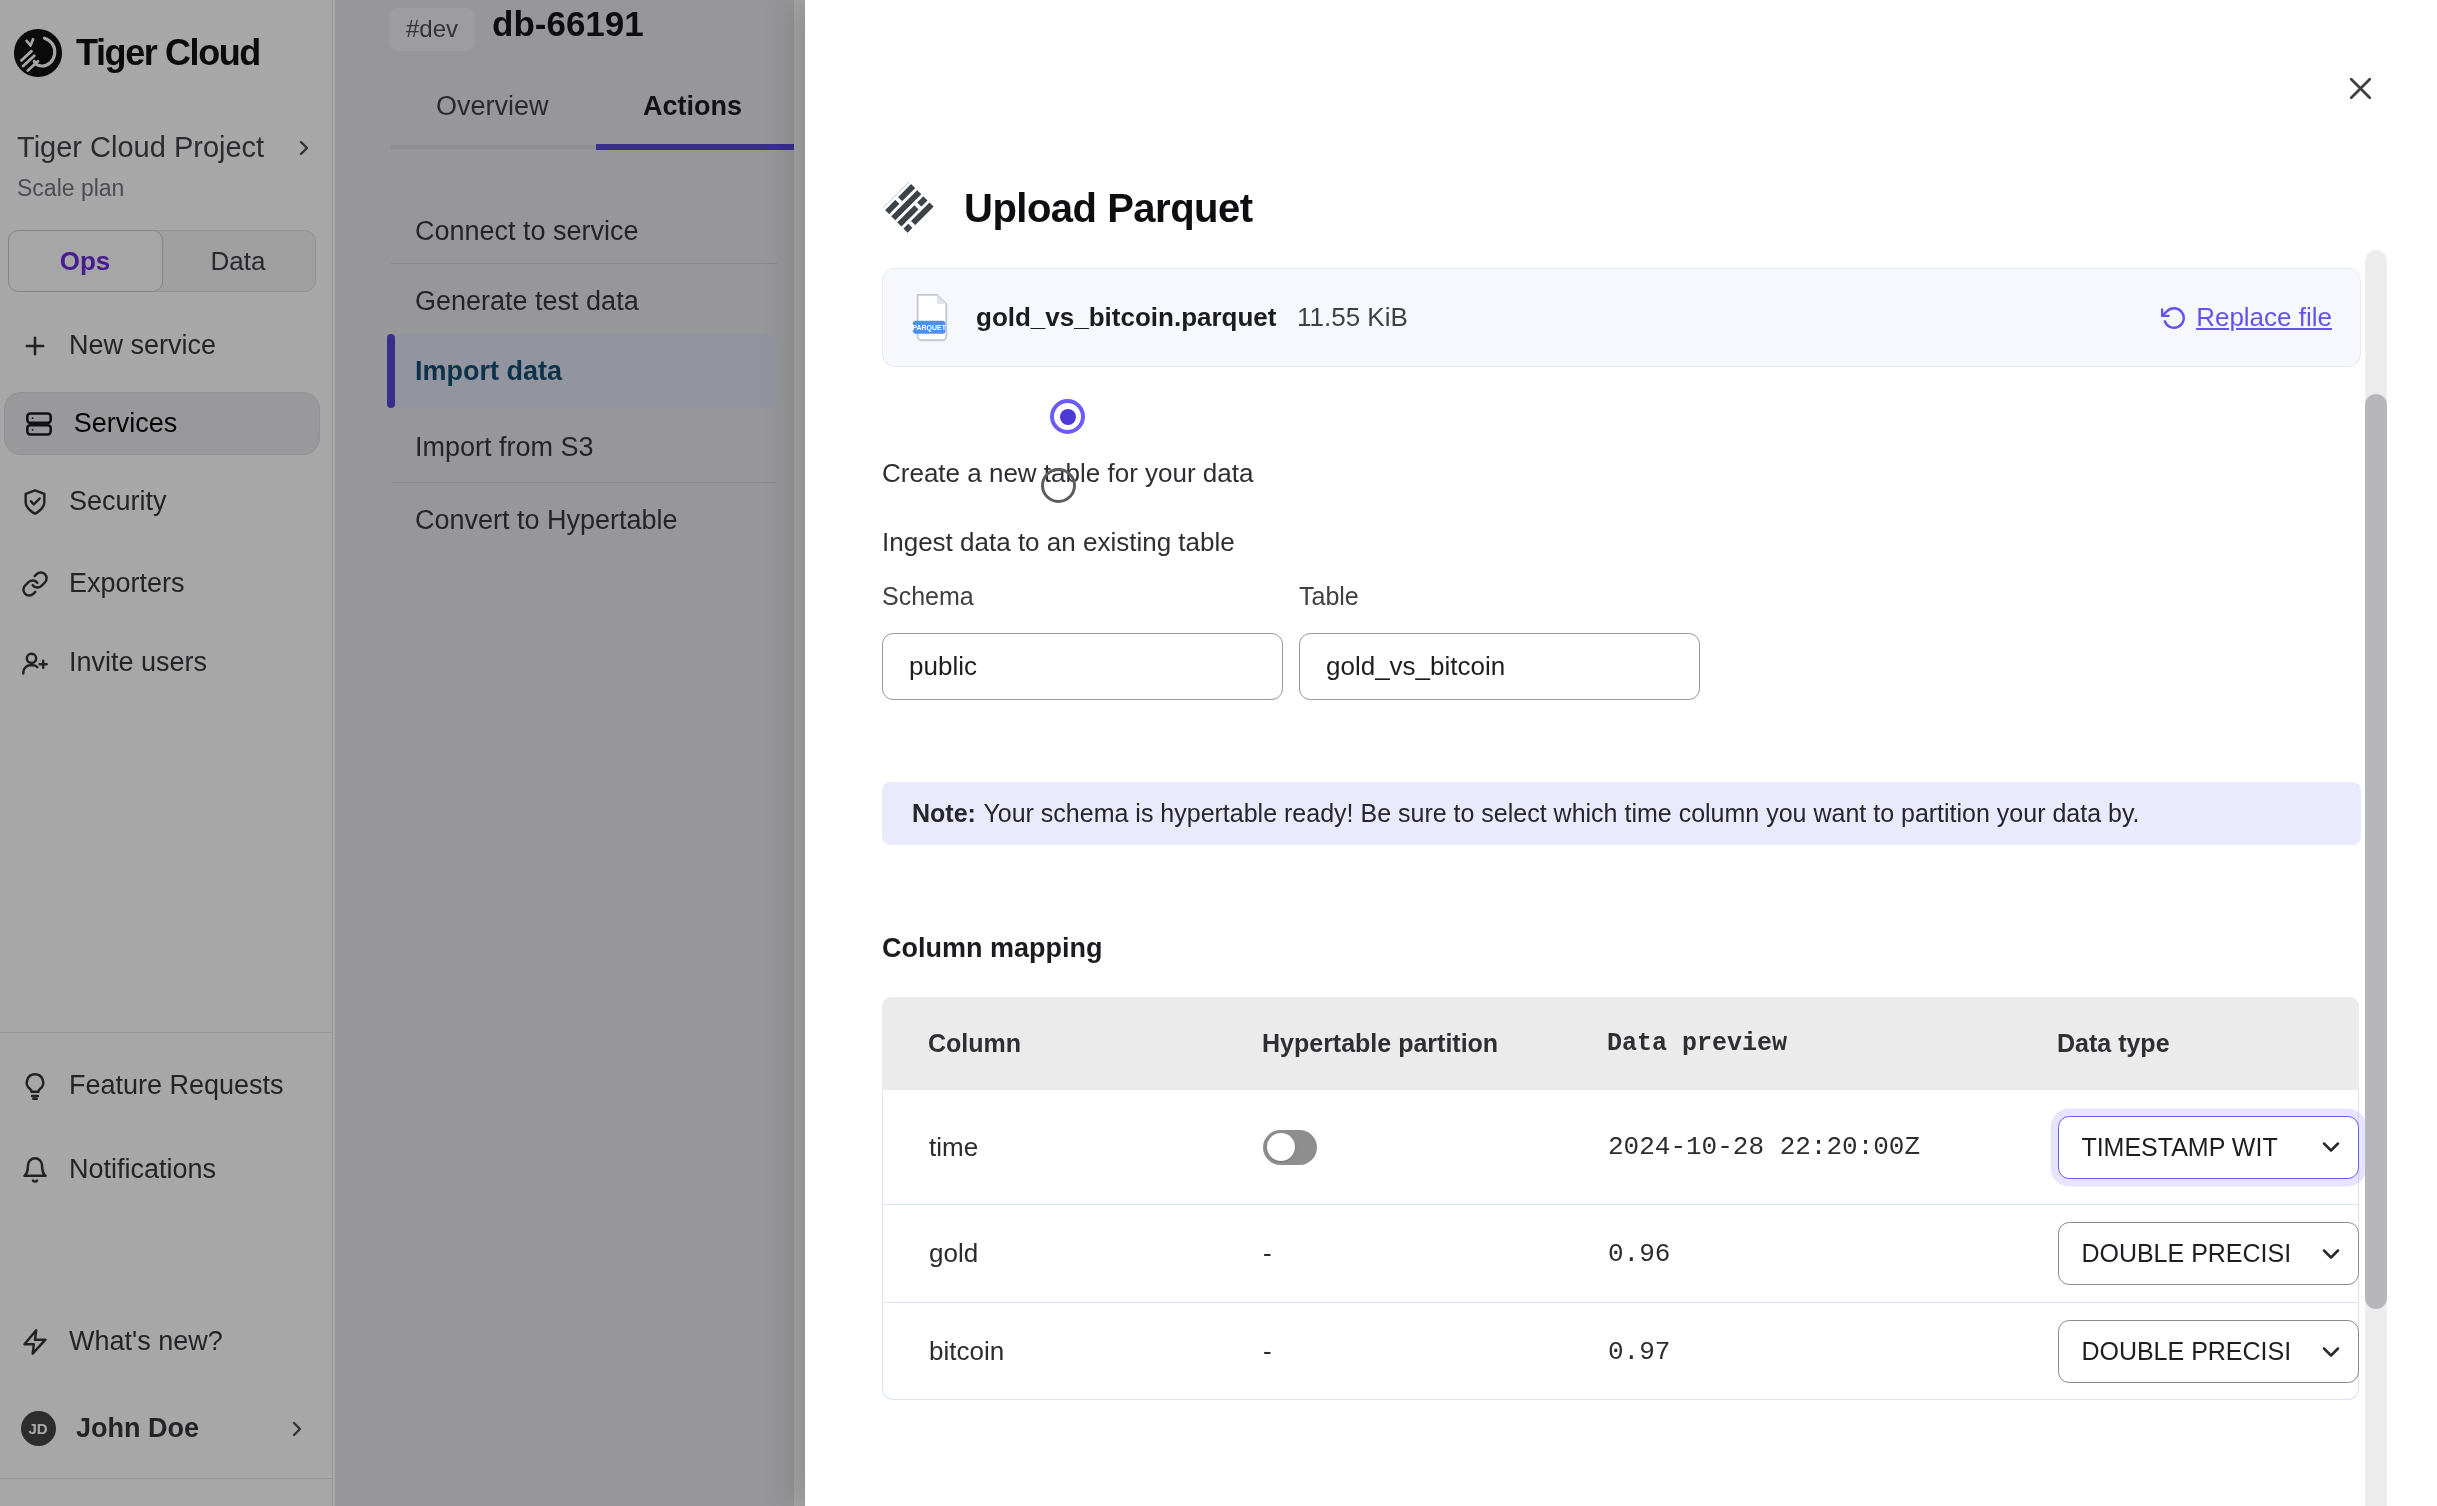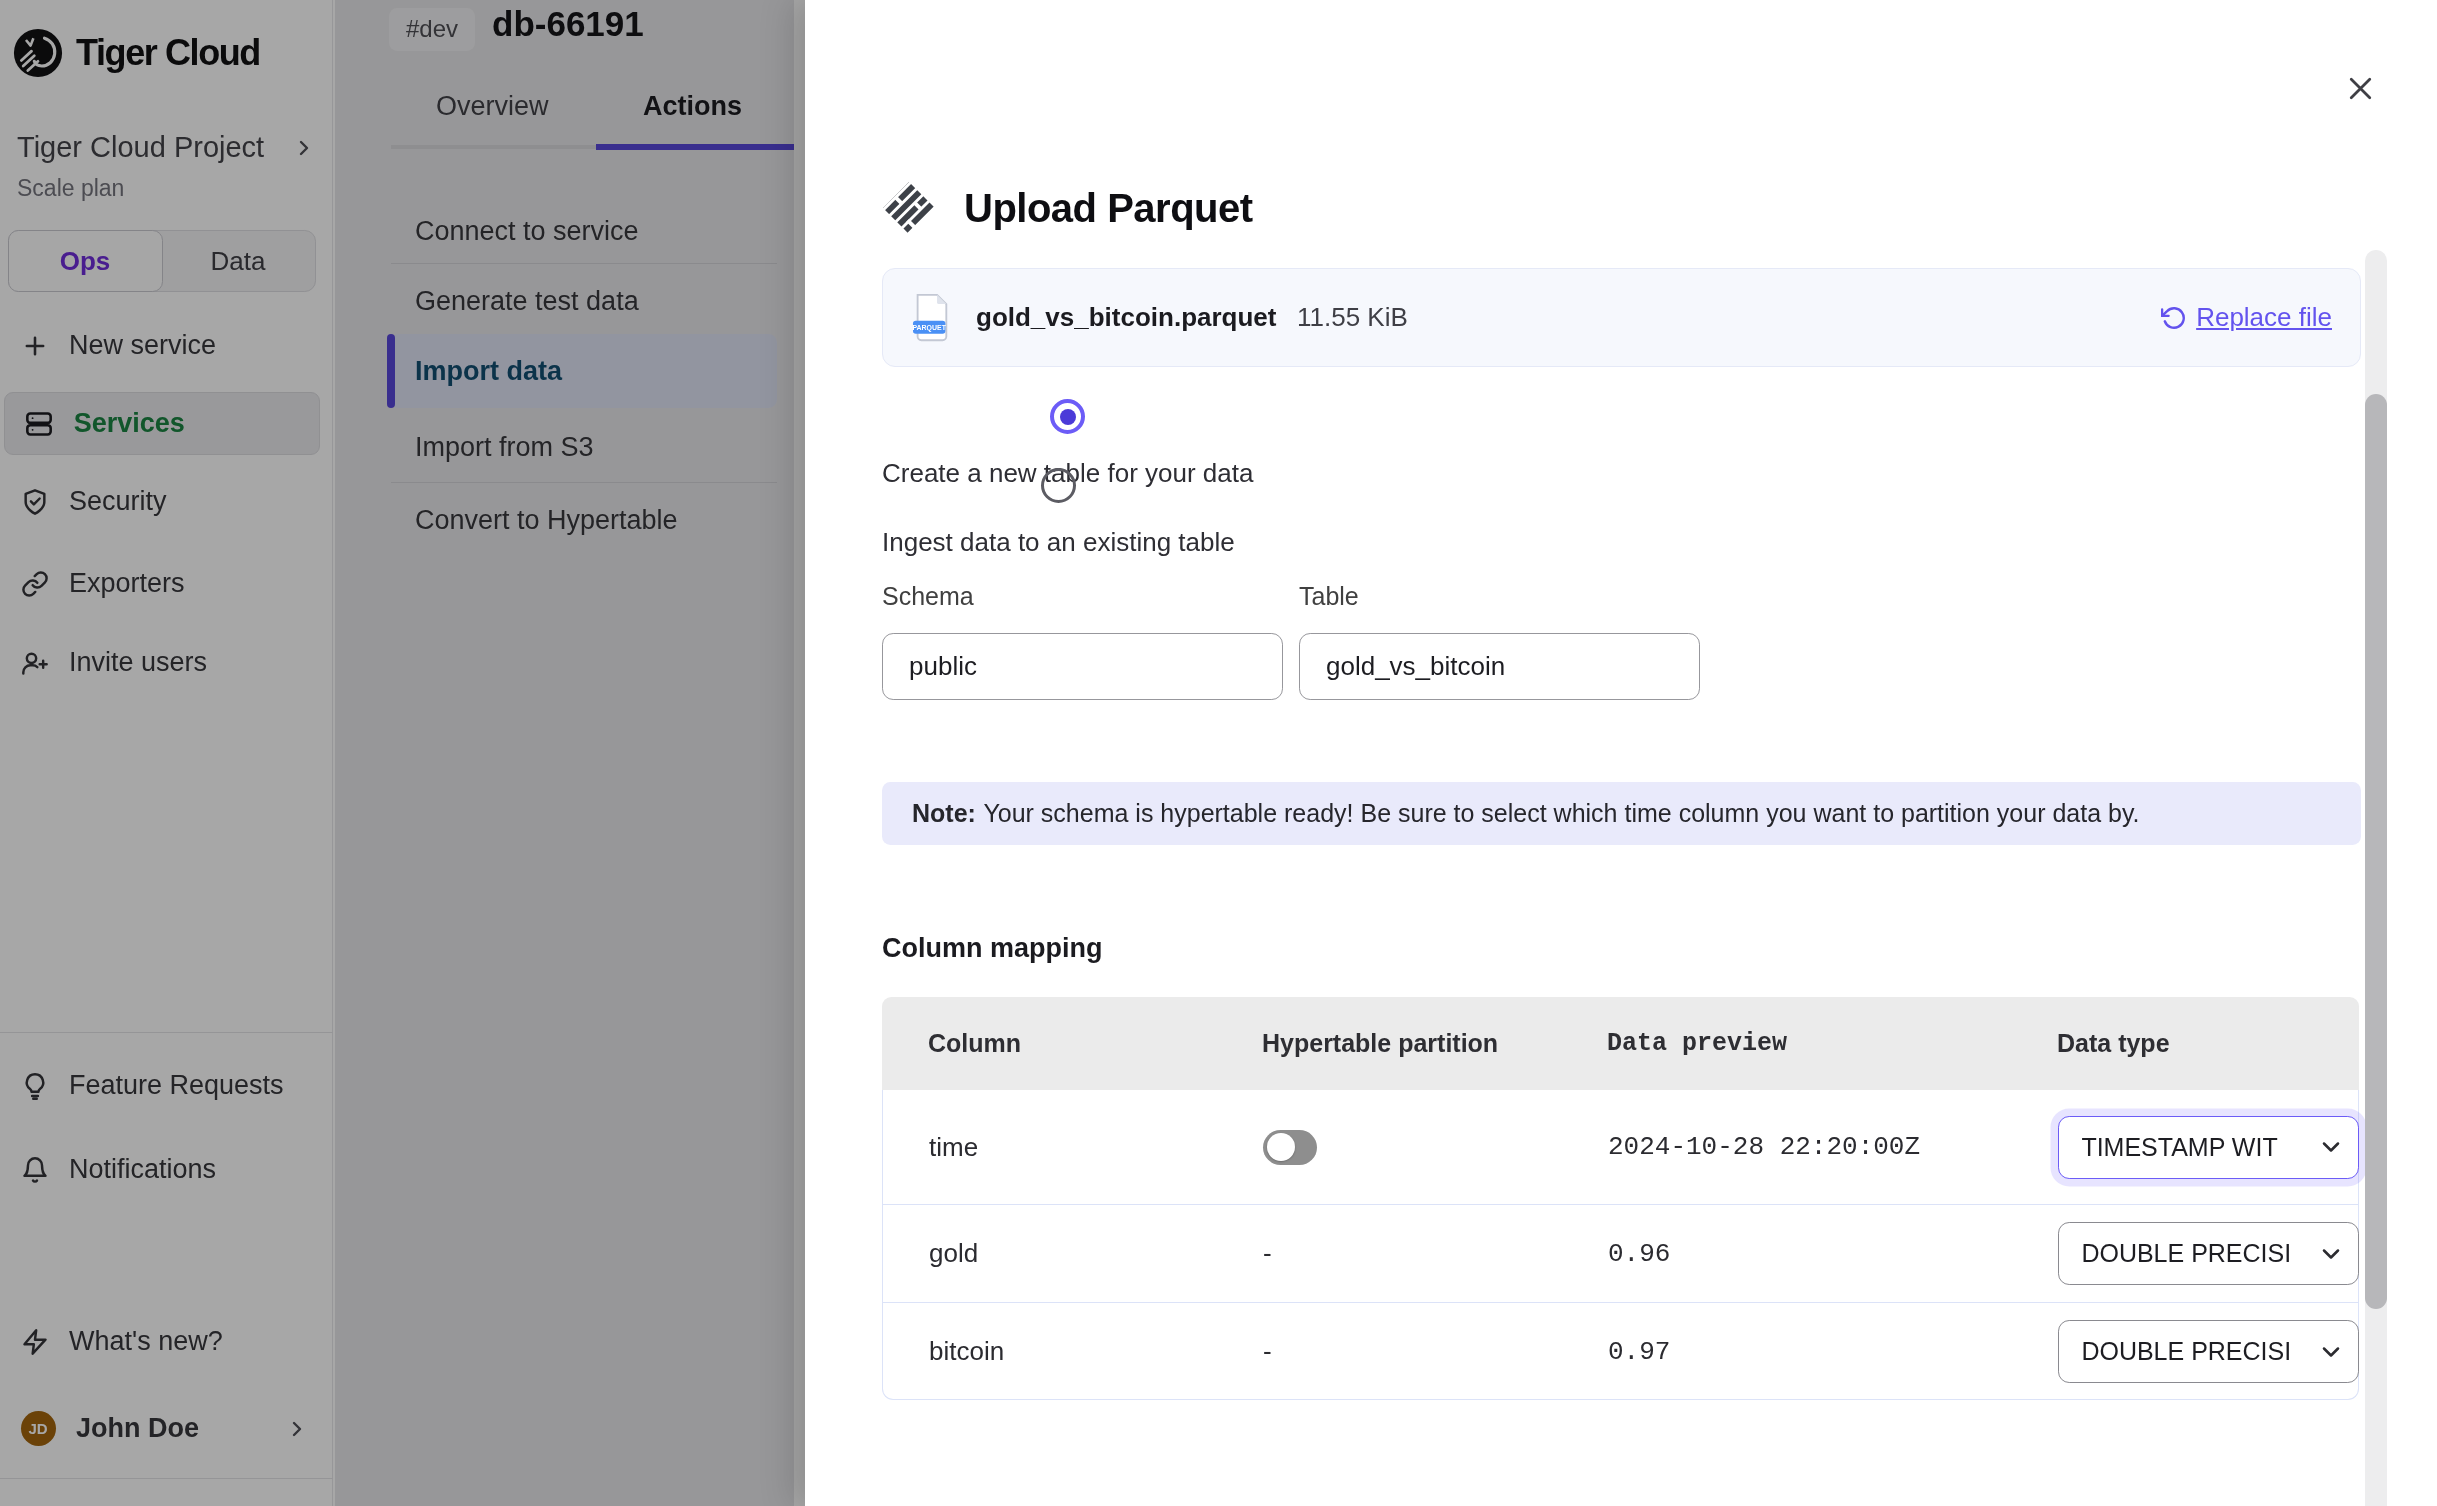--- a/index.html
+++ b/index.html
@@ -19,24 +19,24 @@
   .segmented { position:absolute; left:7.5px; top:230px; width:308px; height:62px;
                background:#f2f2f4; border:0.9px solid #dddde1; border-radius:11.2px; display:flex; }
   .seg { flex:1; display:flex; align-items:center; justify-content:center; font-size:26px; }
   .seg-active { background:#fdfdfe; border:0.9px solid #c9c9cf; border-radius:10.3px;
                 color:#6d28d9; font-weight:700; margin:-0.9px; }
   .seg-idle { color:#3a3a40; }
   .nav-item { position:absolute; left:0; width:333px; height:71px; display:flex;
               align-items:center; padding-left:20.5px; gap:20.5px; font-size:27px; color:#333338; }
   .nav-item svg { flex:0 0 auto; }
   .nav-sel { left:3.7px; width:316px; height:63px; background:#e9e9ec; border:0.9px solid #dbdbdf;
-             border-radius:9px; font-weight:700; color:#15803d; }
+             border-radius:17px; font-weight:400; color:#000000; }
   .side-div { position:absolute; left:0; width:333px; height:0.9px; background:#e3e3e6; }
   .chev-right { margin-left:auto; margin-right:24px; }
-  .avatar { width:35px; height:35px; border-radius:50%; background:#a16207; color:#fff;
+  .avatar { width:35px; height:35px; border-radius:50%; background:#404040; color:#fff;
             display:flex; align-items:center; justify-content:center; font-size:15px; font-weight:700; }
 
   
   .panel { position:absolute; left:335px; top:0; width:459px; height:1506px; background:#e7e7ea; z-index:1;text-decoration:underline; }
   .env-badge { position:absolute; left:54px; top:7.5px; height:43px; padding:0 17px;
                background:#f0f0f2; border-radius:8.4px; display:flex; align-items:center;
                font-size:24px; color:#4a4a50; }
   .panel-title { position:absolute; left:157px; top:3.7px; font-size:35px; font-weight:800; color:#101014; }
   .tab { position:absolute; top:91px; font-size:27px; color:#3c3c42; }
   .tab-active { font-weight:700; color:#17171c; }

